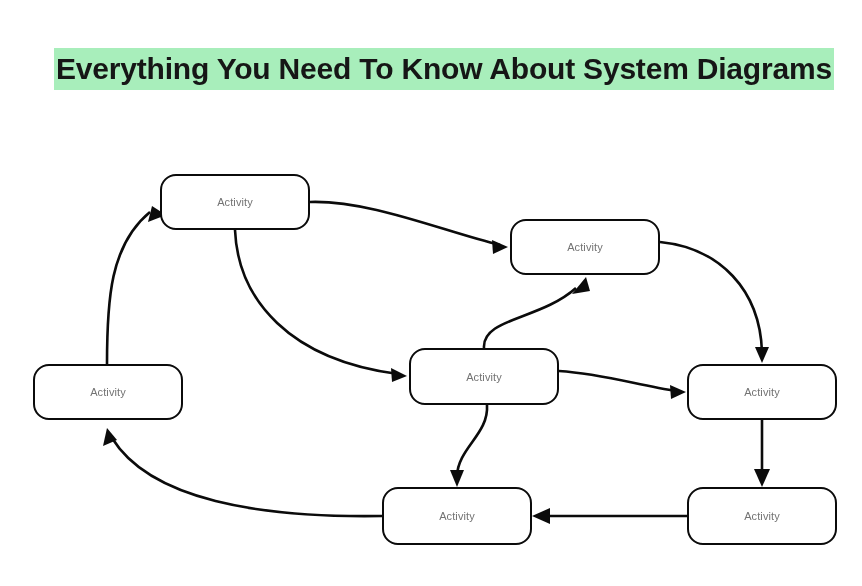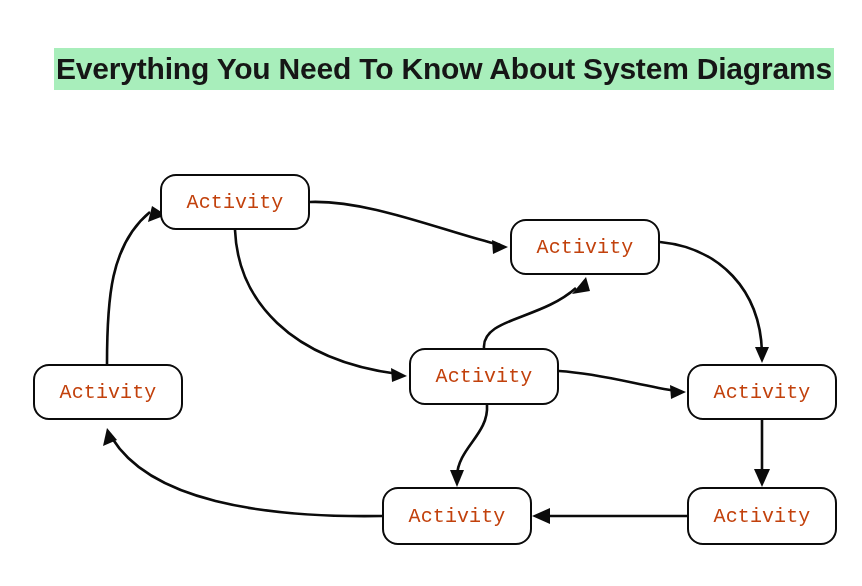--- a/index.html
+++ b/index.html
@@ -55,23 +55,23 @@
     box-sizing: border-box;
     background: #ffffff;
     border: 2.6px solid #0b0b0b;
     border-radius: 16px;
     display: flex;
     align-items: center;
     justify-content: center;
     z-index: 3;
   }
   .node-label {
-    font-family: Liberation Mono, monospace;
-    font-size: 20px;
-    color: #c2410c;
+    font-family: Liberation Sans, sans-serif;
+    font-size: 11px;
+    color: #737373;
     letter-spacing: 0.1px;
     user-select: none;
   }
   svg.edges {
     position: absolute;
     left: 0;
     top: 0;
     width: 862px;
     height: 586px;
     z-index: 1;

